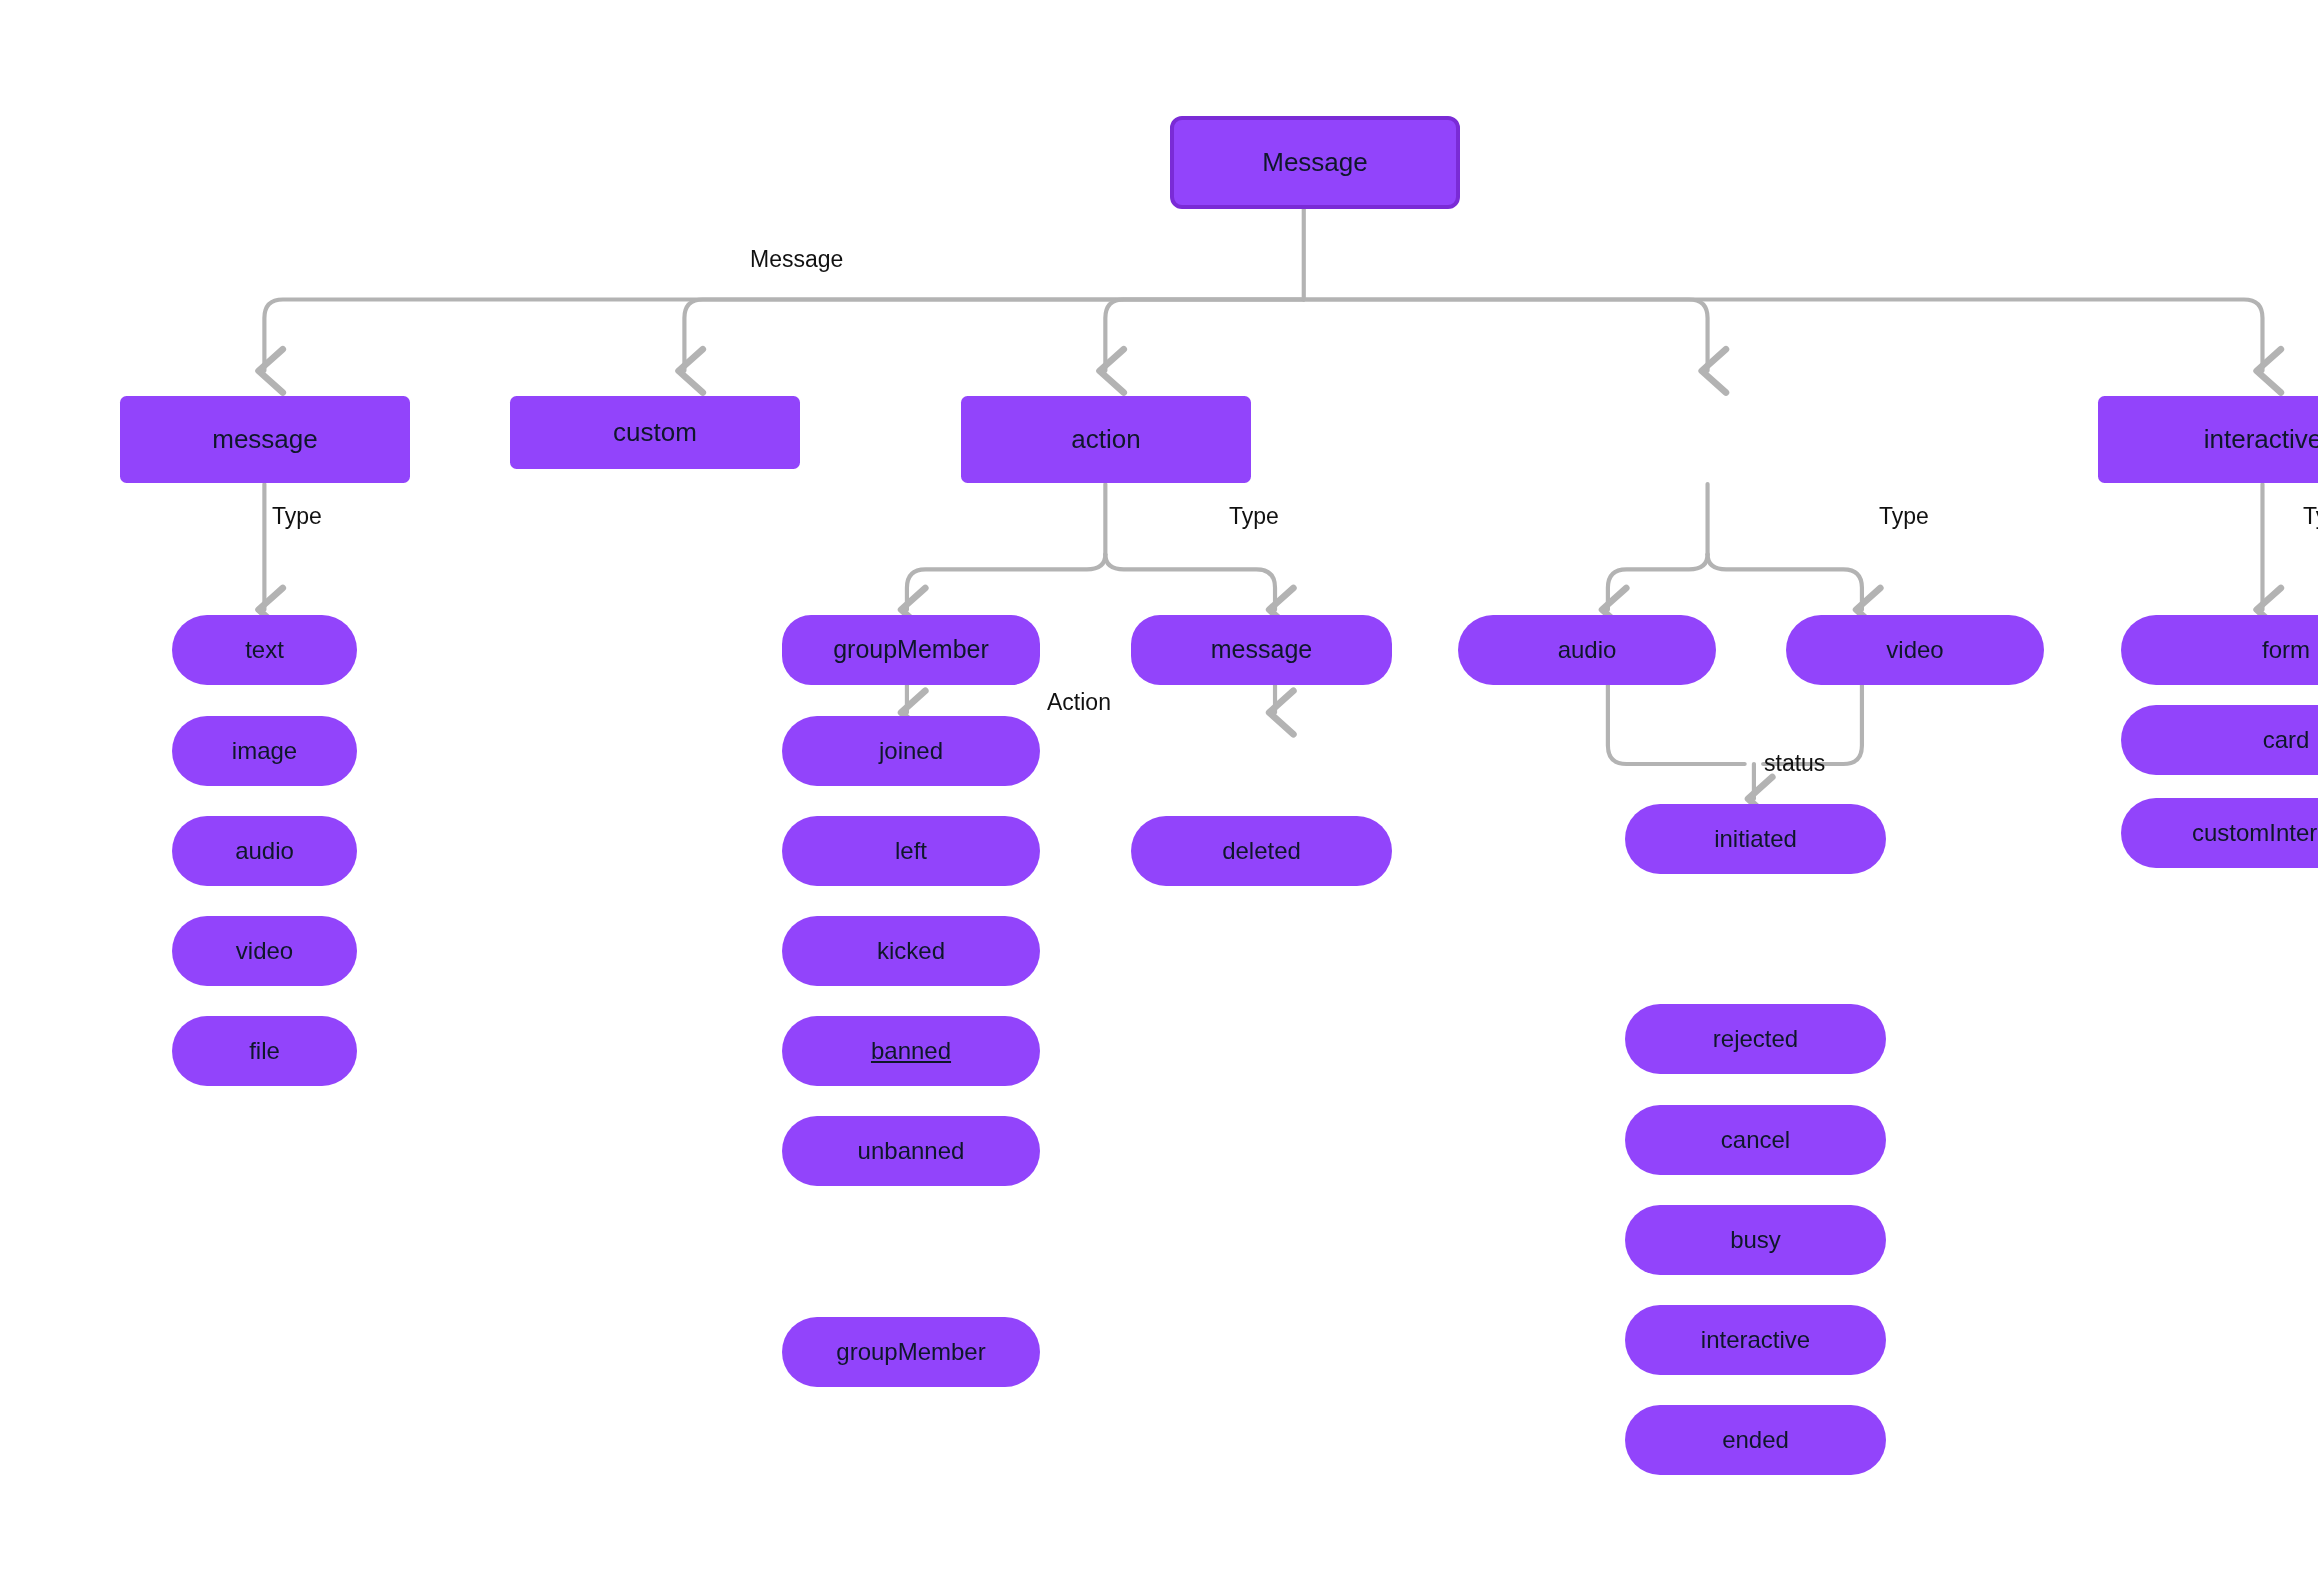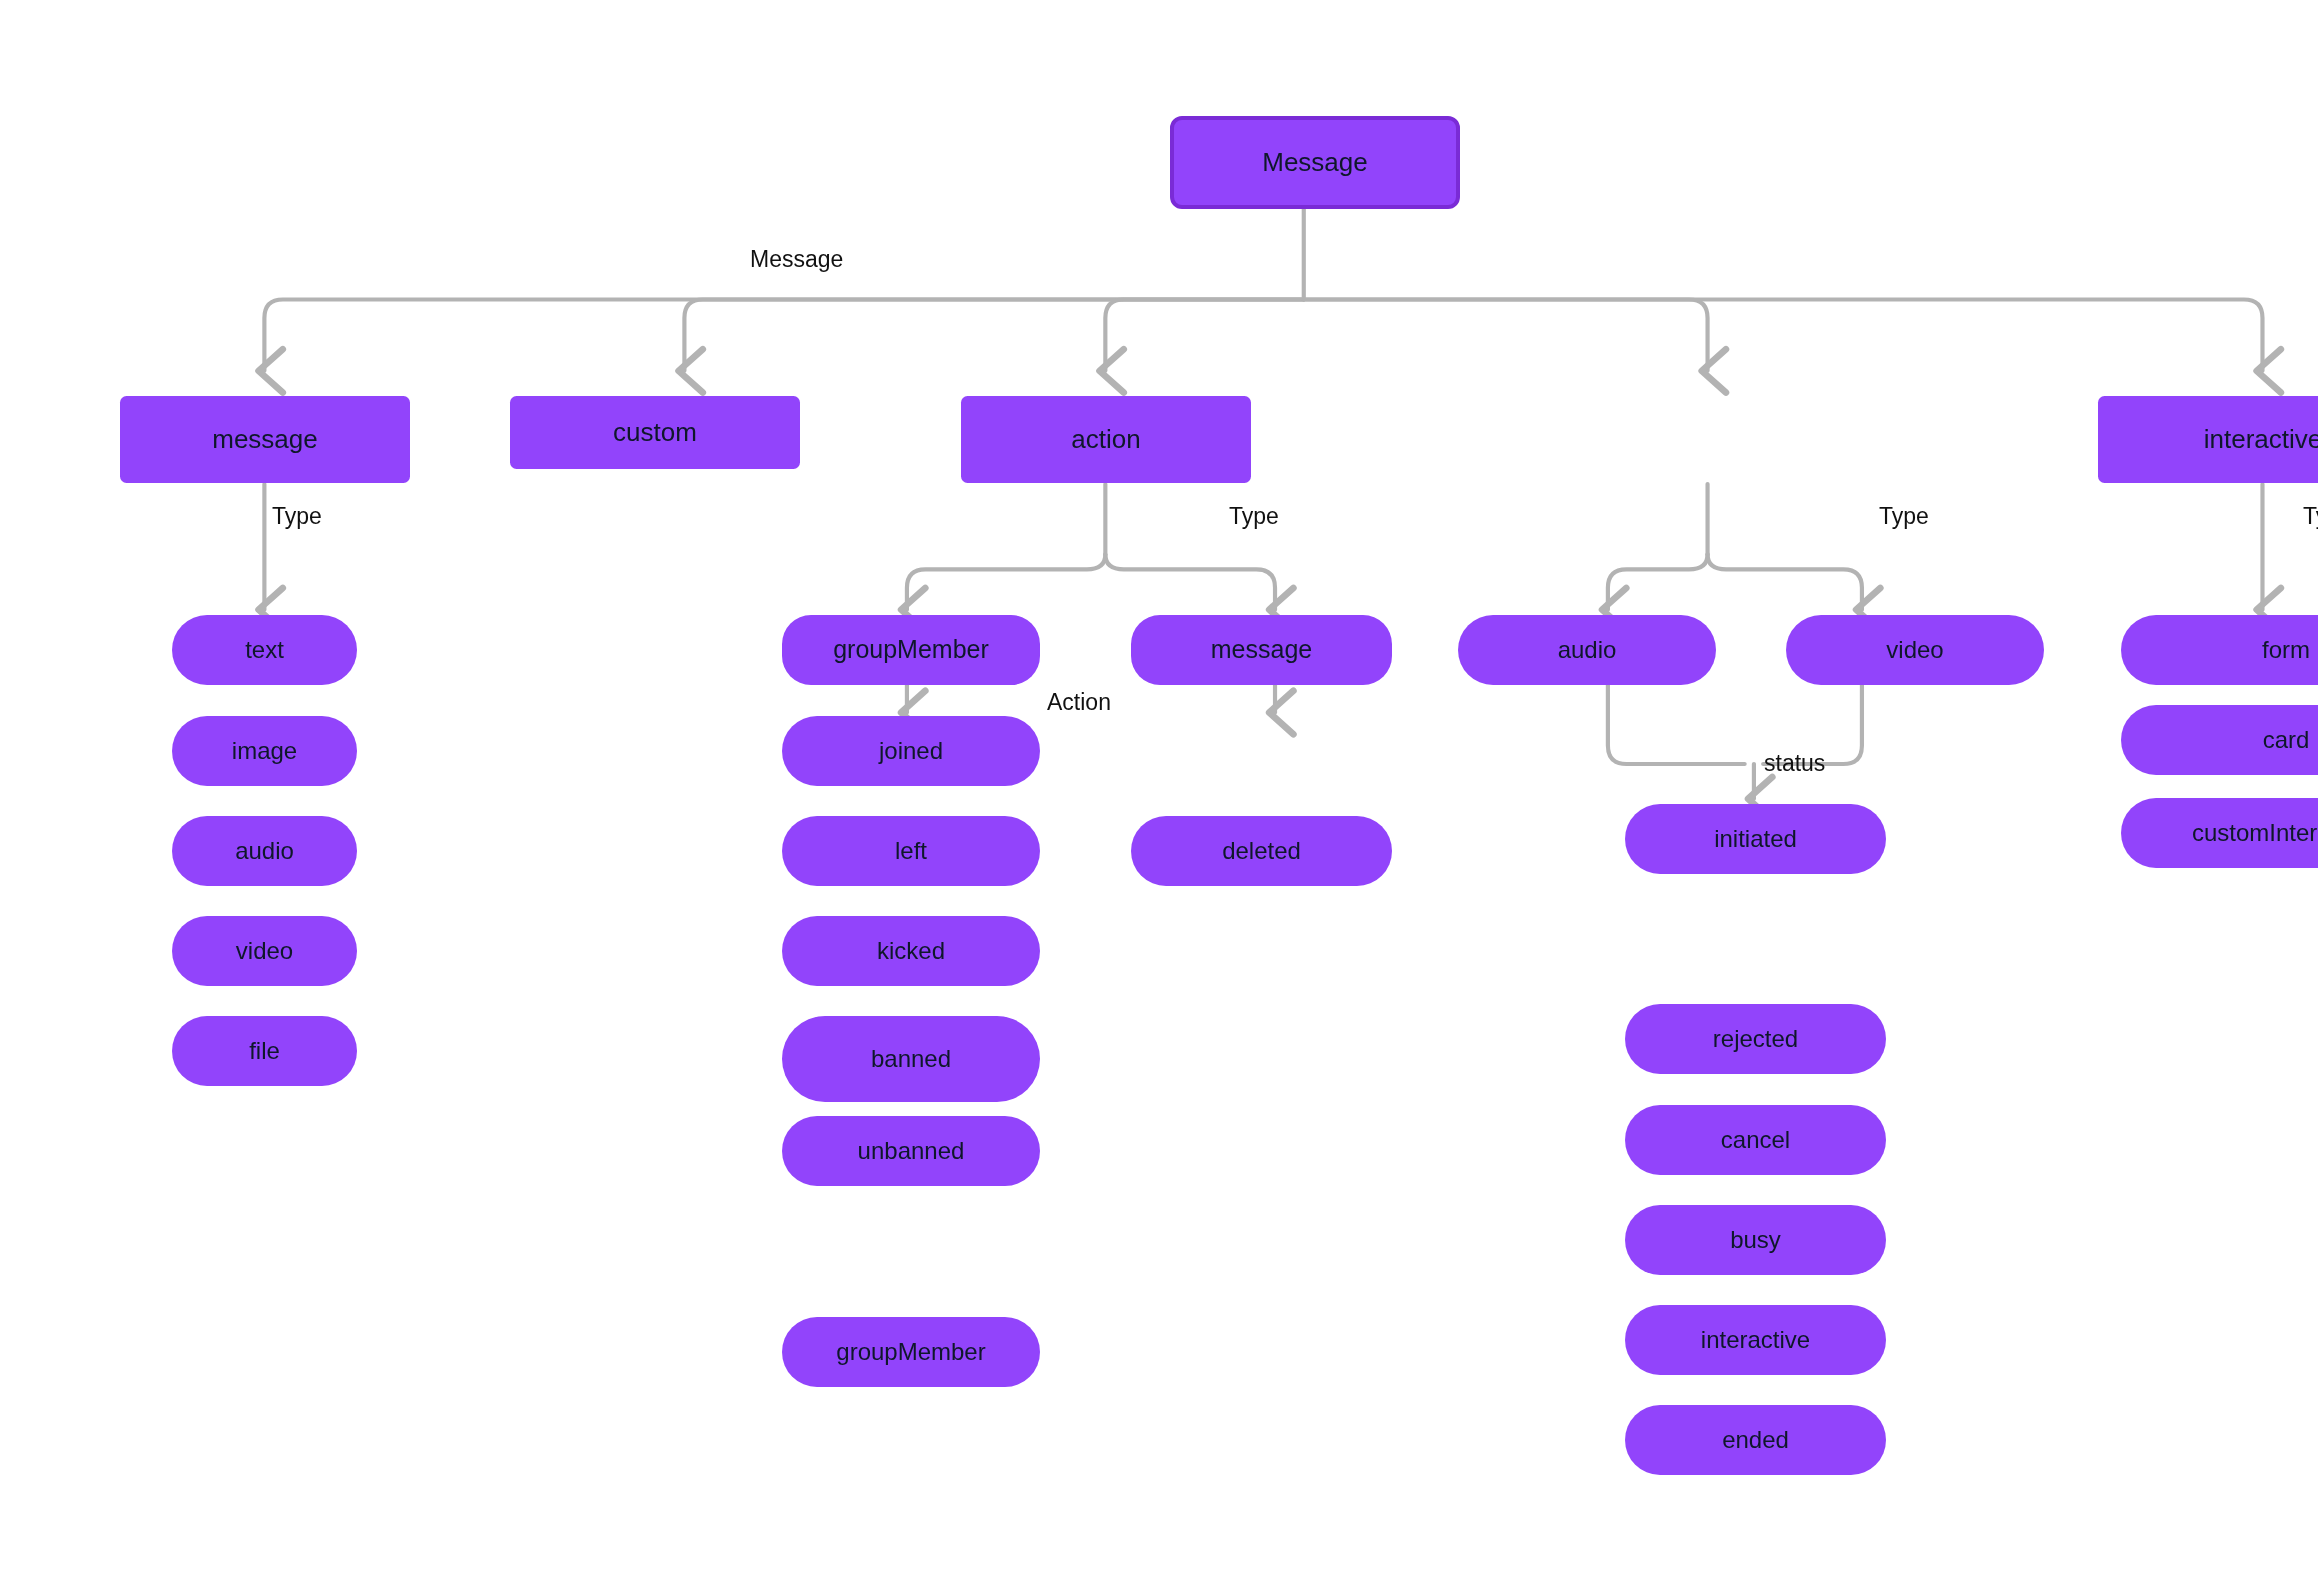--- a/index.html
+++ b/index.html
@@ -157,21 +157,21 @@
 
   <div class="node node-leaf" style="left:782px; top:716px; width:258px; height:70px;">
     <span>joined</span>
   </div>
   <div class="node node-leaf" style="left:782px; top:816px; width:258px; height:70px;">
     <span>left</span>
   </div>
   <div class="node node-leaf" style="left:782px; top:916px; width:258px; height:70px;">
     <span>kicked</span>
   </div>
-  <div class="node node-leaf" style="left:782px; top:1016px; width:258px; height:86px;">
+  <div class="node node-leaf" style="left:782px; top:1016px; width:258px; height:70px;text-decoration:underline;">
     <span>banned</span>
   </div>
   <div class="node node-leaf" style="left:782px; top:1116px; width:258px; height:70px;">
     <span>unbanned</span>
   </div>
   <div class="node node-leaf" style="left:782px; top:1317px; width:258px; height:70px;">
     <span>groupMember</span>
   </div>
 
   <div class="node node-leaf" style="left:1131px; top:816px; width:261px; height:70px;">

